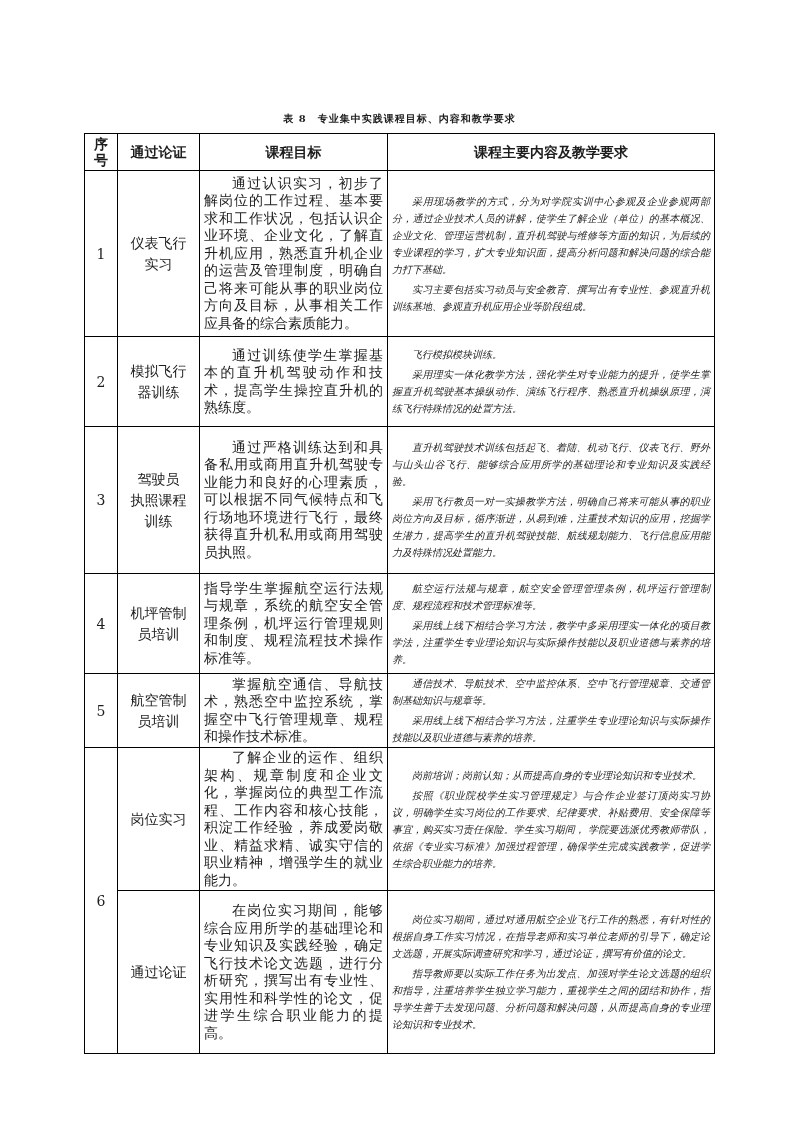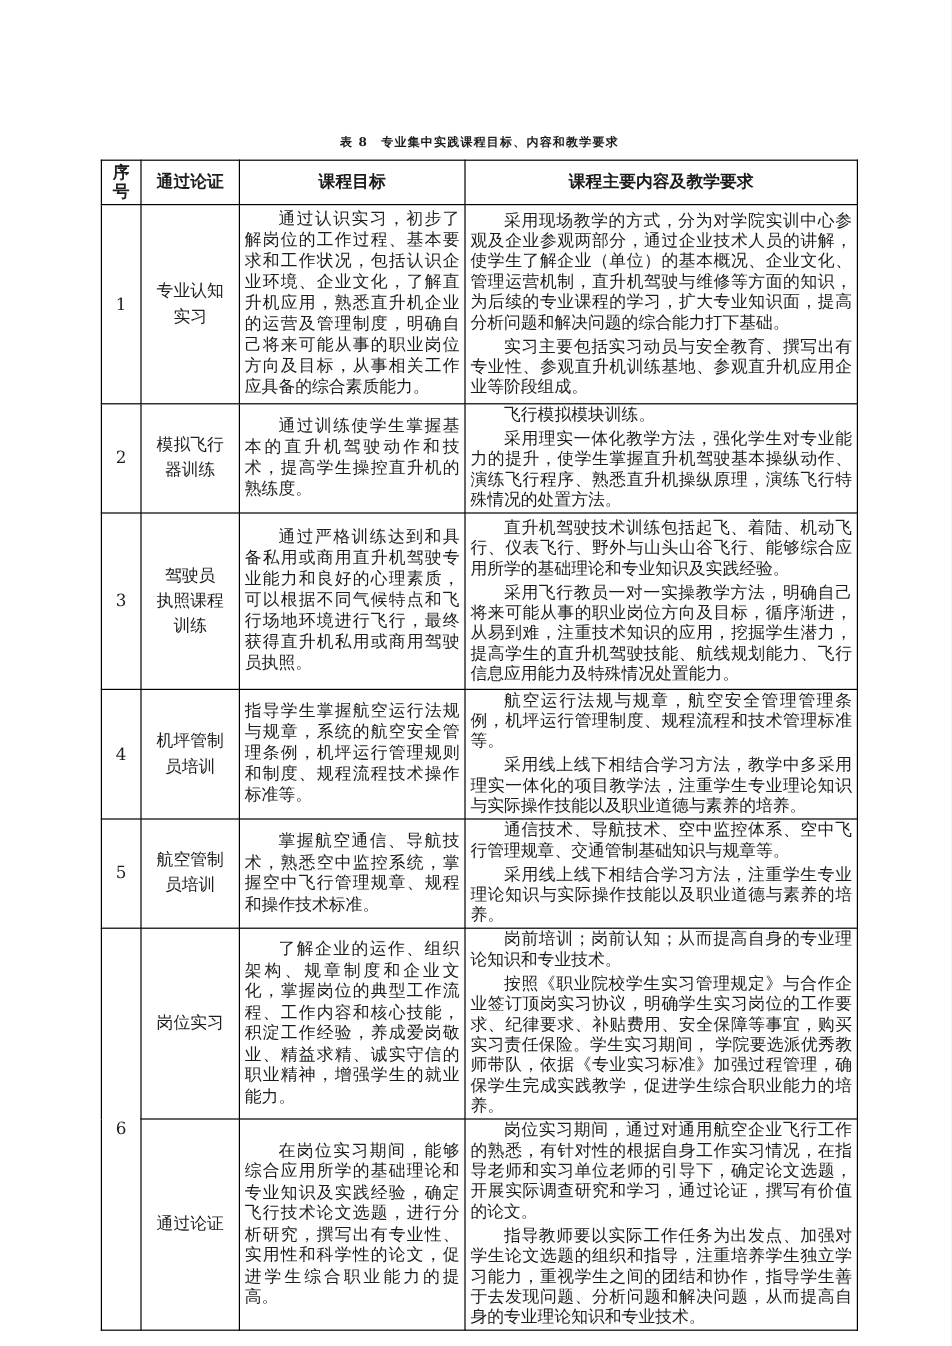--- a/index.html
+++ b/index.html
@@ -58,22 +58,23 @@
     font-size:14px;
     line-height:21px;
     white-space:pre-line;
   }
   td.obj-cell {
     font-size:14px;
     line-height:17.5px;
     margin-left:24px;
   }
   td.cont-cell {
-    font-size:14px;
+    font-size:10px;
     line-height:17px;
+    font-style:italic;
   }
   .para {
     margin:0;
     text-indent:2em;
     text-align:justify;
     text-justify:inter-ideograph;
   }
   .para + .para { margin-top:3px; }
   td.flush .para { text-indent:0; }
 </style>
@@ -97,21 +98,21 @@
           <tr style="height:34px;">
         <td class="hdr">序
 号</td>
         <td class="hdr">通过论证</td>
         <td class="hdr">课程目标</td>
         <td class="hdr">课程主要内容及教学要求</td>
       </tr>
 
       <tr style="height:166px;">
         <td class="no-cell">1</td>
-        <td class="name-cell">专业认知
+        <td class="name-cell">仪表飞行
 实习</td>
         <td class="obj-cell">
               <p class="para">通过认识实习，初步了解岗位的工作过程、基本要求和工作状况，包括认识企业环境、企业文化，了解直升机应用，熟悉直升机企业的运营及管理制度，明确自己将来可能从事的职业岗位方向及目标，从事相关工作应具备的综合素质能力。</p>
             </td>
         <td class="cont-cell">
               <p class="para">采用现场教学的方式，分为对学院实训中心参观及企业参观两部分，通过企业技术人员的讲解，使学生了解企业（单位）的基本概况、企业文化、管理运营机制，直升机驾驶与维修等方面的知识，为后续的专业课程的学习，扩大专业知识面，提高分析问题和解决问题的综合能力打下基础。</p>
               <p class="para">实习主要包括实习动员与安全教育、撰写出有专业性、参观直升机训练基地、参观直升机应用企业等阶段组成。</p>
             </td>
       </tr>
 

